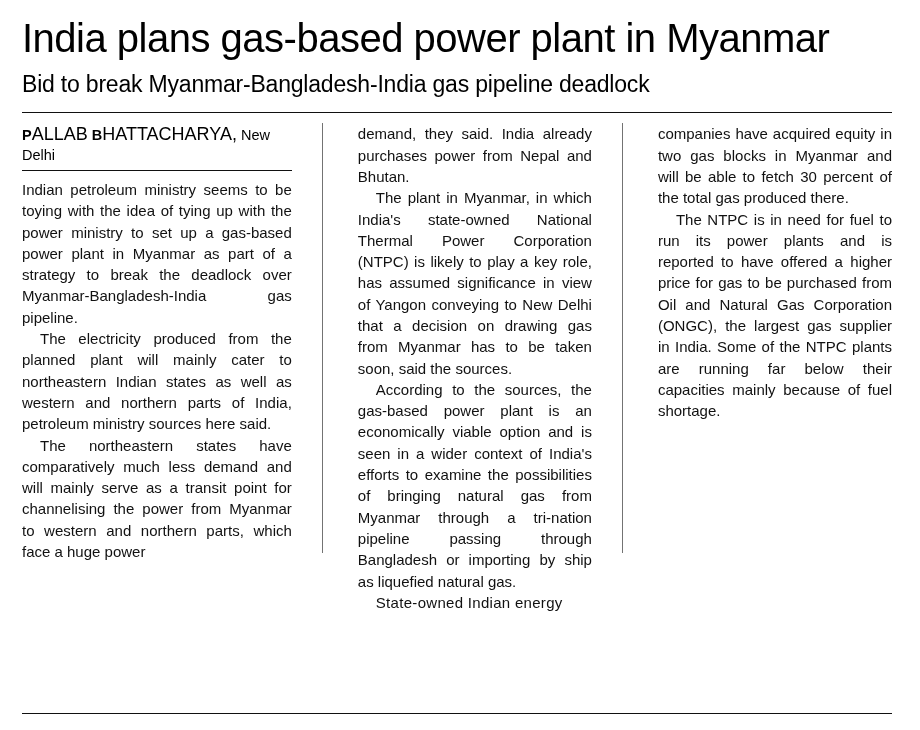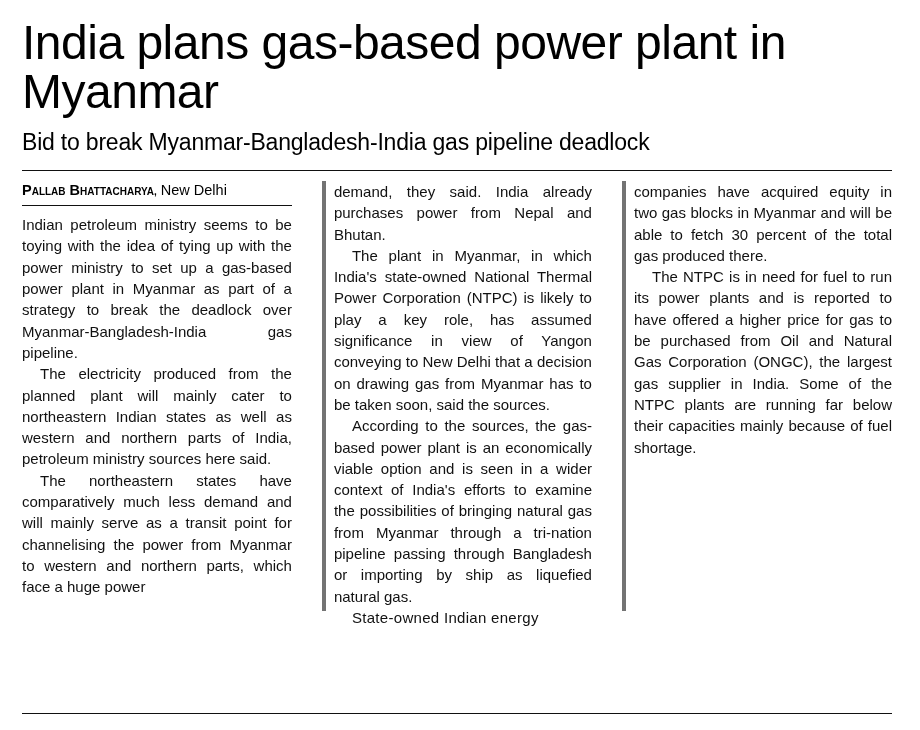--- a/index.html
+++ b/index.html
@@ -15,21 +15,21 @@
     overflow: hidden;
   }
   .page {
     position: relative;
     width: 920px;
     height: 730px;
     box-sizing: border-box;
     padding: 18px 28px 0 22px;
   }
   .headline {
-    font-size: 48px;
+    font-size: 40px;
     line-height: 1.03;
     font-weight: 400;
     letter-spacing: -0.5px;
     margin: 0 0 2px 0;
     color: #000;
   }
   .subhead {
     font-size: 23px;
     line-height: 1.18;
     font-weight: 400;
@@ -47,36 +47,36 @@
     gap: 0;
     margin-top: 10px;
     height: 430px;
   }
   .col {
     width: 272px;
     box-sizing: border-box;
     position: relative;
   }
   .col + .col {
-    padding-left: 8px;
+    padding-left: 35px;
     margin-left: 30px;
-    border-left: 4px solid #737373;
+    border-left: 1px solid #737373;
   }
   .byline {
     font-size: 14.5px;
     line-height: 1.25;
     margin: 0 0 6px 0;
     color: #000;
   }
   .byline .name {
     font-weight: bold;
   }
   .byline .smallcaps {
-    font-weight: bold;
-    font-size: 10px;
+    font-weight: normal;
+    font-size: 18px;
     text-align: right;
   }
   .byline .place {
     font-weight: normal;
   }
   .byline-rule {
     border: 0;
     border-top: 1px solid #111;
     margin: 4px 0 8px 0;
     width: 100%;

